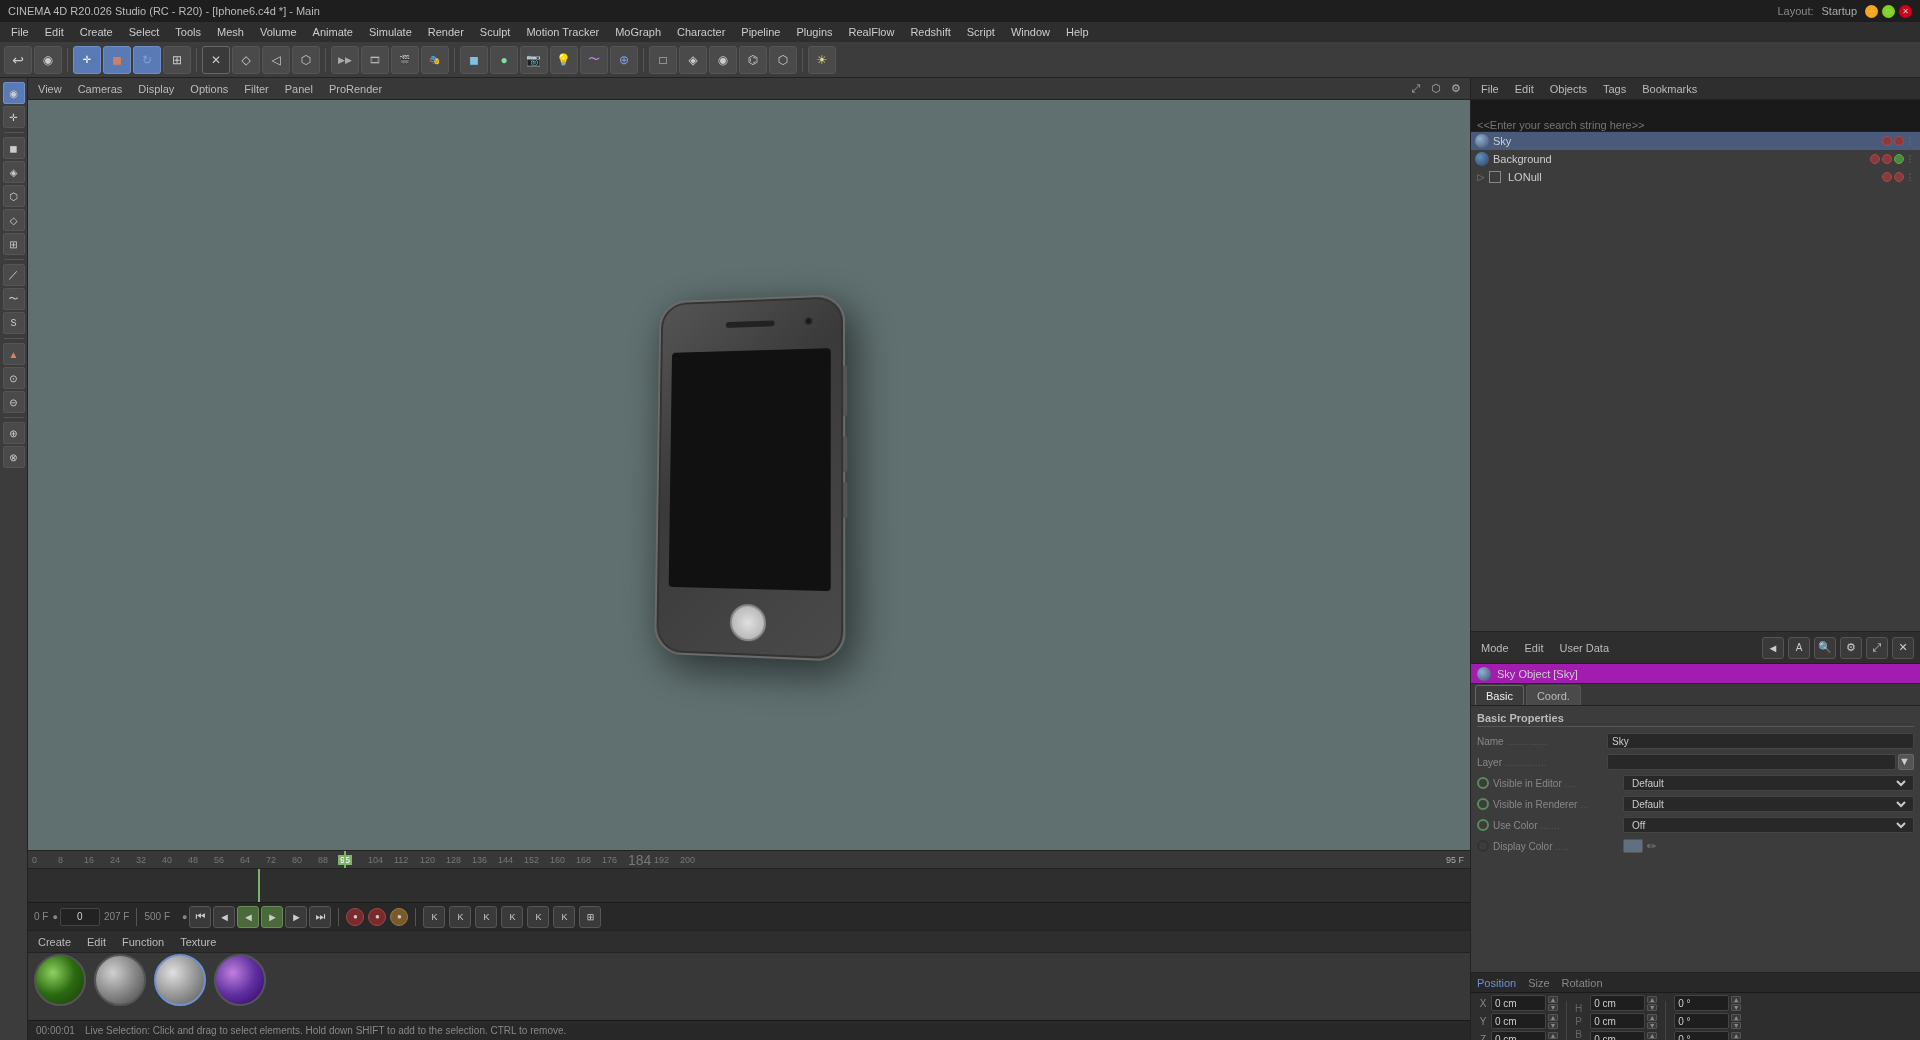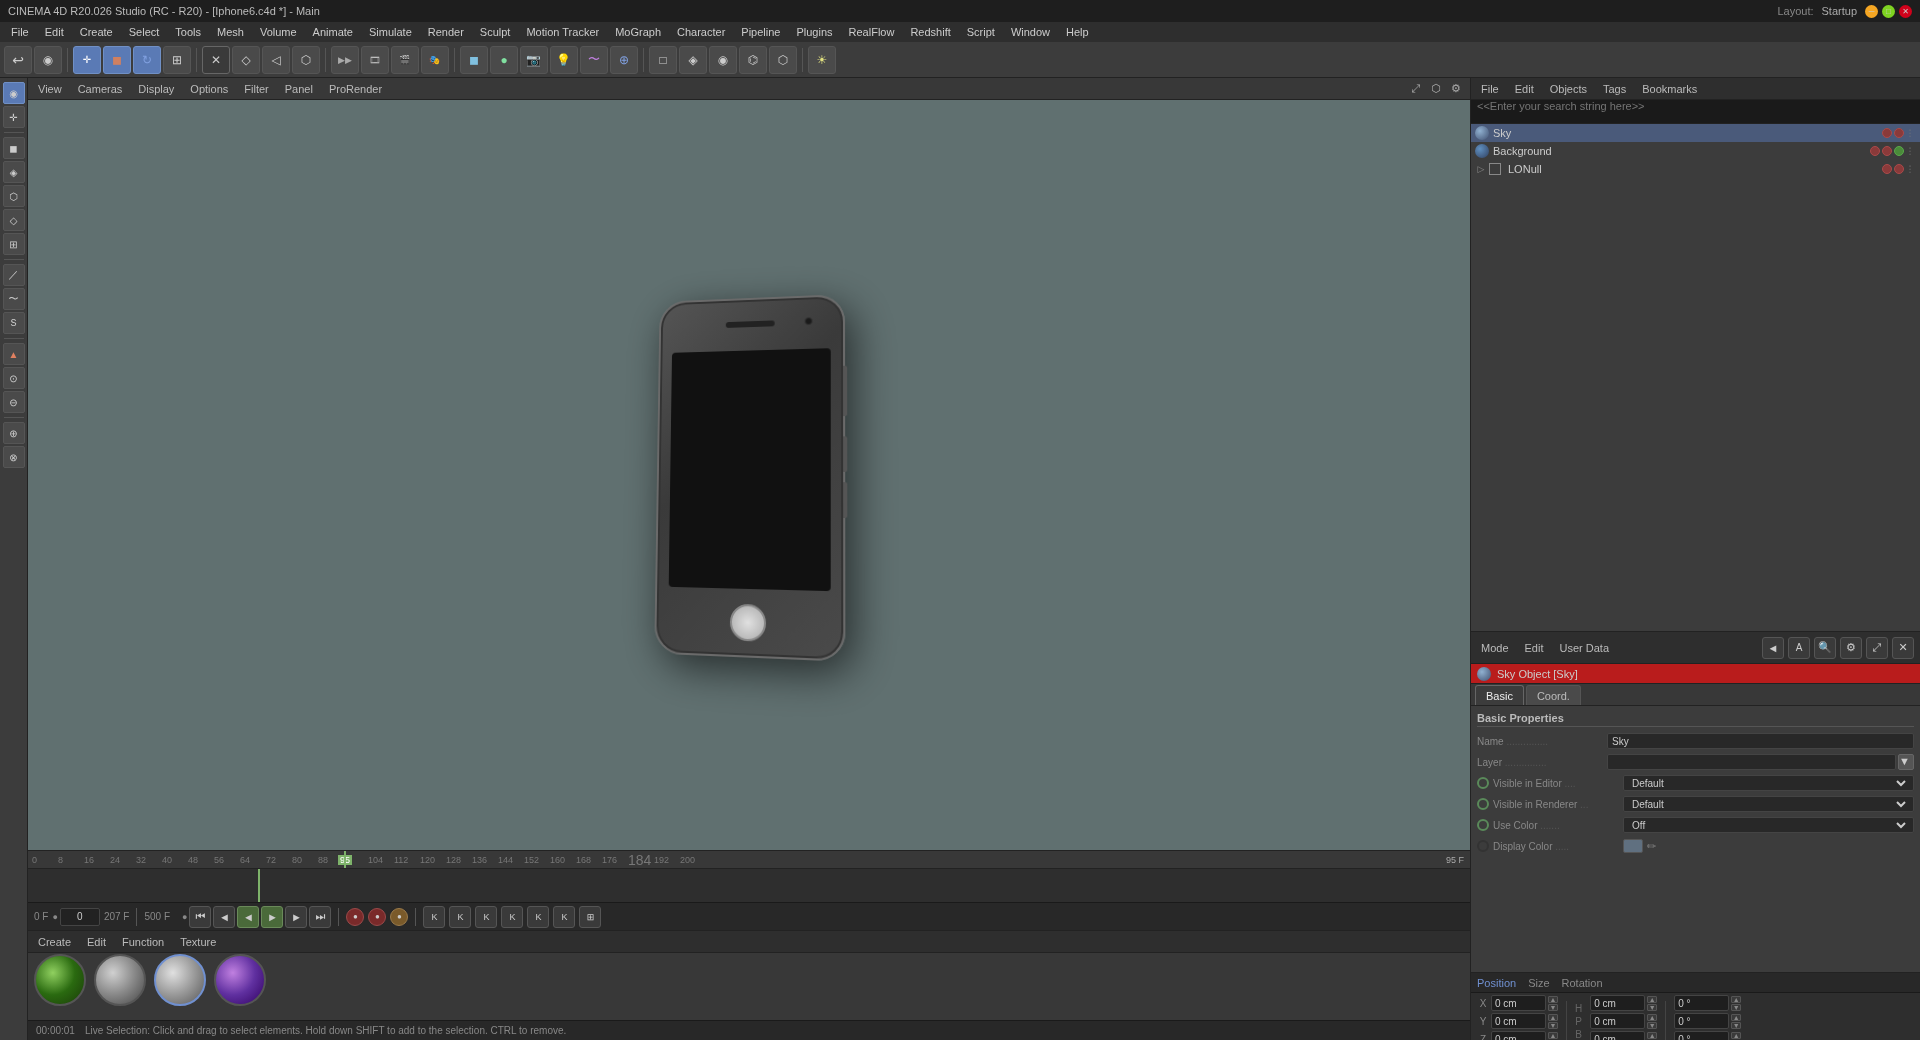--- a/index.html
+++ b/index.html
@@ -332,26 +332,26 @@
       background: #2e2e2e;
       display: flex;
       align-items: center;
       padding: 0 6px;
       gap: 8px;
       border-bottom: 1px solid #222;
       flex-shrink: 0;
     }
     .om-menu { font-size: 11px; color: #bbb; cursor: pointer; padding: 1px 4px; }
     #om-search {
-      height: 24px;
+      height: 32px;
       background: #1a1a1a;
       border-bottom: 1px solid #222;
       padding: 0 6px;
       display: flex;
-      align-items: flex-start;
+      align-items: flex-end;
       flex-shrink: 0;
     }
     #om-search input {
       background: transparent;
       border: none;
       outline: none;
       color: #888;
       font-size: 11px;
       width: 100%;
     }
@@ -431,21 +431,21 @@
       border: 1px solid #555;
       border-bottom: none;
       font-size: 11px; color: #bbb;
       cursor: pointer;
       display: flex; align-items: center;
       border-radius: 3px 3px 0 0;
     }
     .pp-tab.active { background: #3c3c3c; border-color: #666; color: #eee; }
     #pp-object-title {
       height: 20px;
-      background: #b91c1c;
+      background: #a21caf;
       display: flex;
       align-items: center;
       padding: 0 6px;
       font-size: 11px; color: #ccc;
       border-bottom: 1px solid #222;
       gap: 6px;
       flex-shrink: 0;
     }
     .pp-obj-icon {
       width: 14px; height: 14px;

